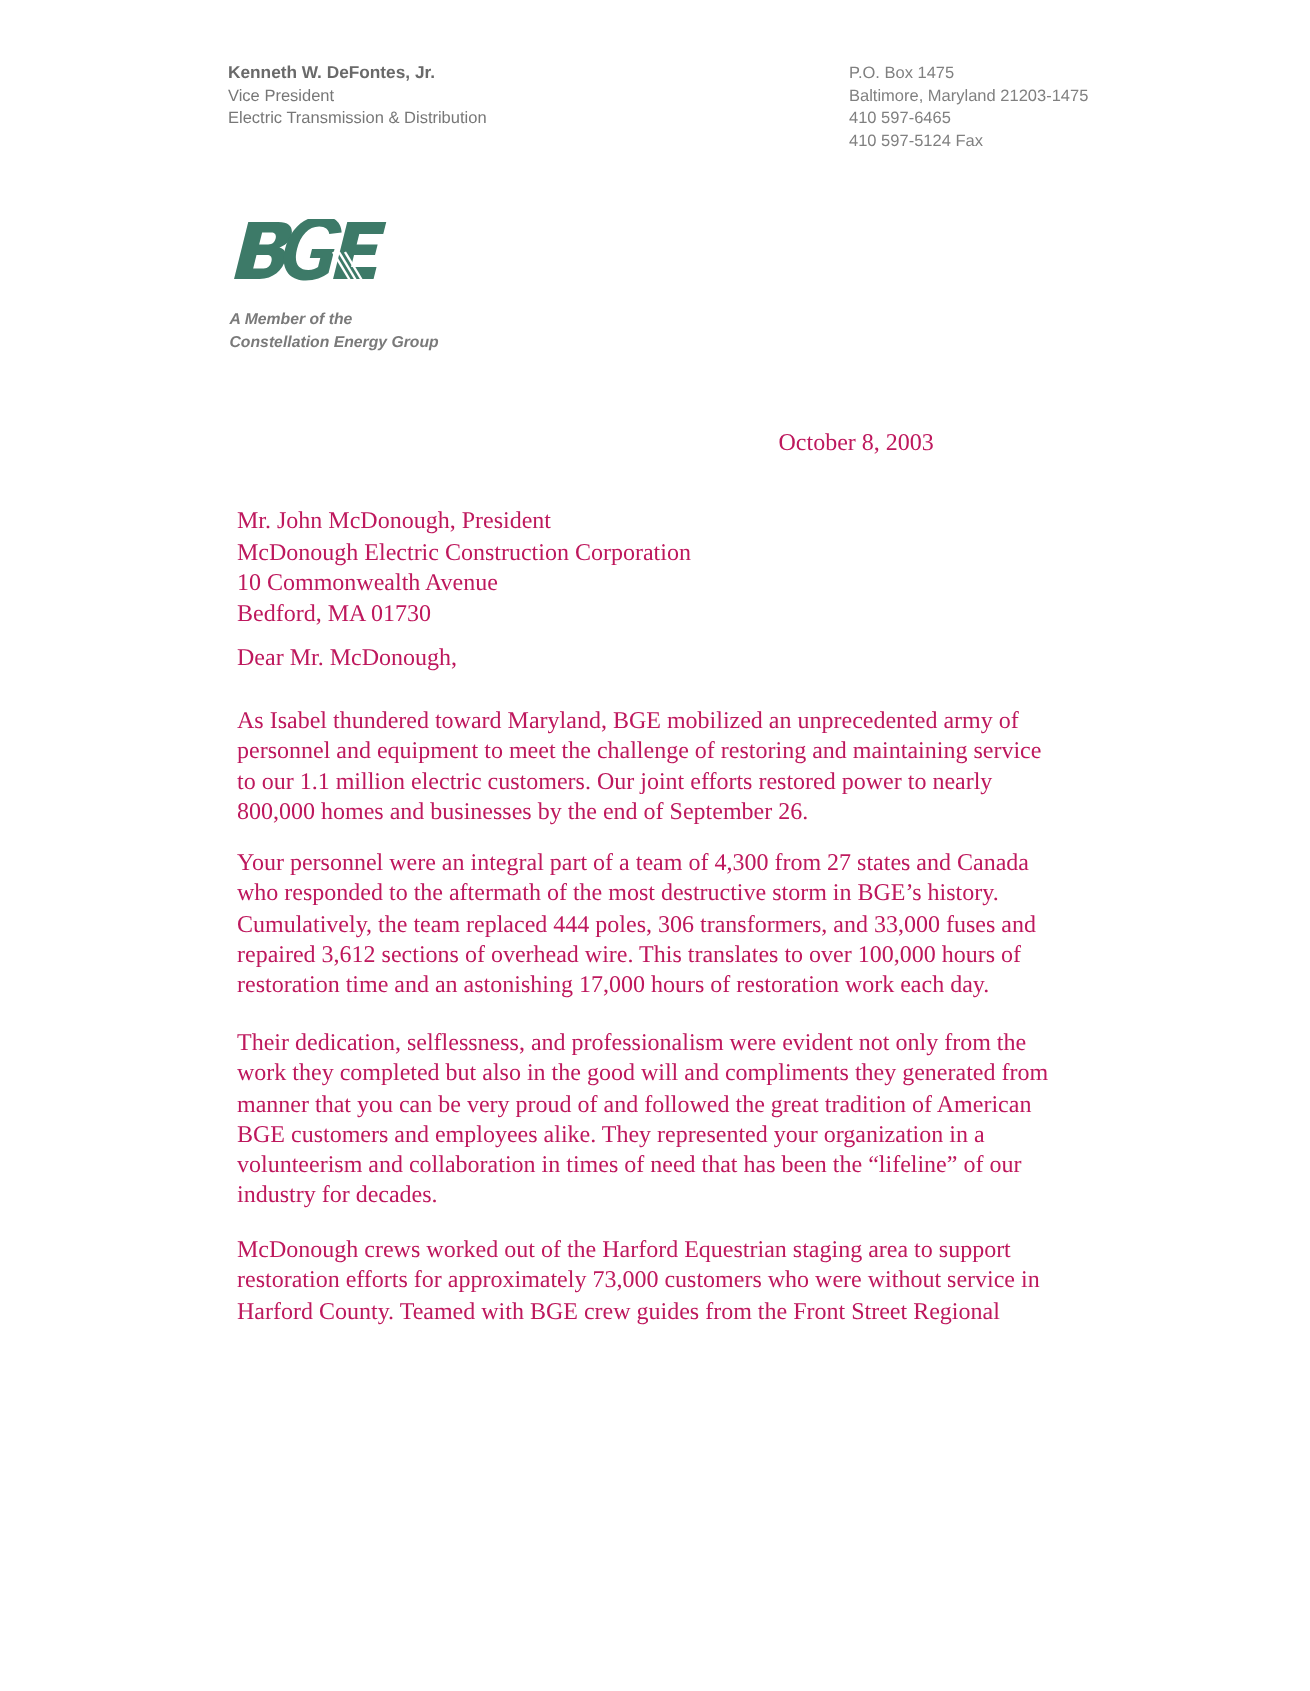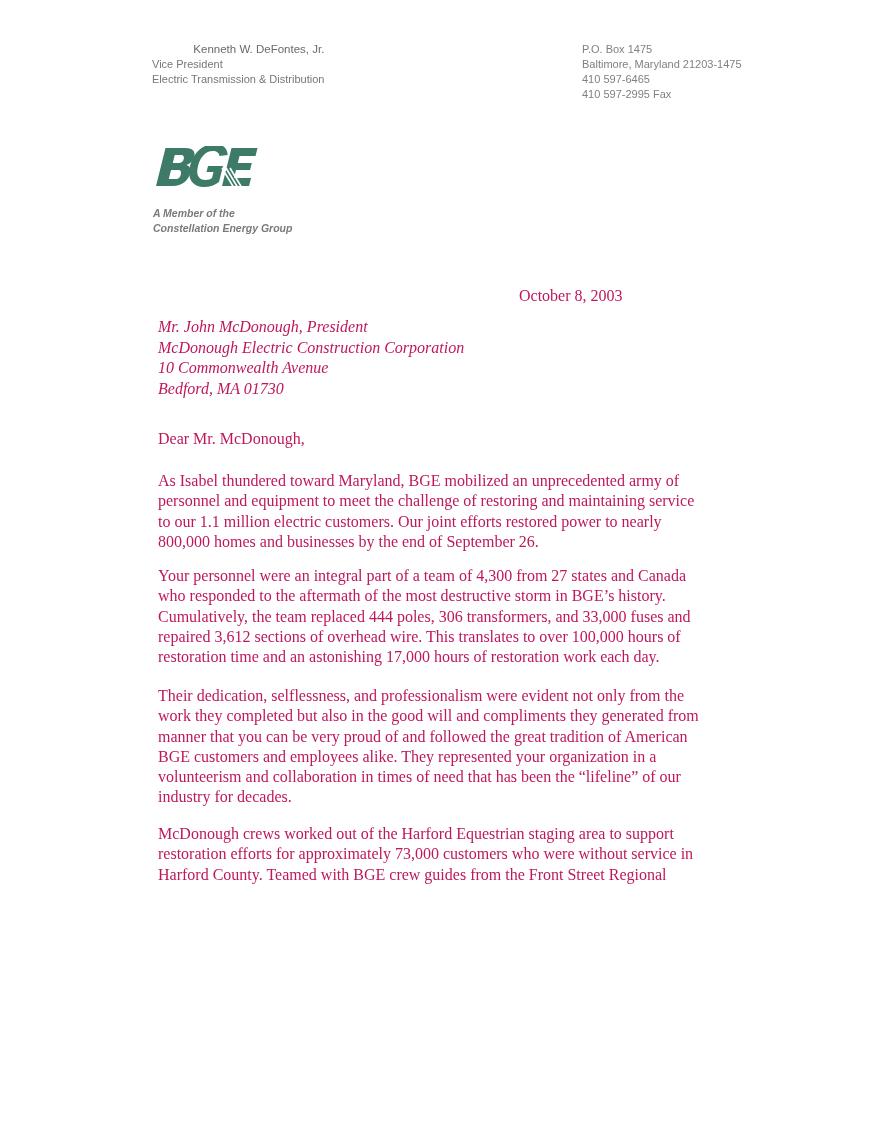--- a/index.html
+++ b/index.html
@@ -17,34 +17,32 @@
     .letterhead-left {
       position: absolute;
       left: 152px;
       top: 42px;
       font-family: "Liberation Sans", sans-serif;
       font-size: 11px;
       line-height: 15px;
       color: #777777;
     }
     .letterhead-left .sender-name {
-      font-weight: normal;
+      font-weight: bold;
       color: #6a6a6a;
       font-size: 11.5px;
-      text-align: right;
     }
     .letterhead-right {
       position: absolute;
       left: 566px;
       top: 42px;
       font-family: "Liberation Sans", sans-serif;
       font-size: 11px;
       line-height: 15px;
       color: #808080;
-      margin-left: 16px;
     }
     .logo {
       position: absolute;
       left: 152px;
       top: 146px;
       width: 106px;
       height: 44px;
     }
     .tagline {
       position: absolute;
@@ -63,23 +61,22 @@
       font-size: 16px;
     }
     .date {
       position: absolute;
       left: 519px;
       top: 287px;
     }
     .recipient {
       position: absolute;
       left: 158px;
-      top: 317px;
+      top: 338px;
       line-height: 20.5px;
-      font-style: italic;
     }
     .salutation {
       position: absolute;
       left: 158px;
       top: 430px;
     }
     .body-paragraph {
       position: absolute;
       left: 158px;
       width: 600px;
@@ -98,21 +95,21 @@
 <div class="letterhead-left">
   <div class="sender-name">Kenneth W. DeFontes, Jr.</div>
   <div>Vice President</div>
   <div>Electric Transmission &amp; Distribution</div>
 </div>
 
 <div class="letterhead-right">
   <div>P.O. Box 1475</div>
   <div>Baltimore, Maryland 21203-1475</div>
   <div>410 597-6465</div>
-  <div>410 597-2995 Fax</div>
+  <div>410 597-5124 Fax</div>
 </div>
 
 <div class="logo">
   <svg width="106" height="44" viewBox="0 0 106 44">
     <g id="logo-group" fill="#3d7a68" transform="skewX(-14)">
 
       <path d="M14 2 h20 c8 0 11 4 11 9 c0 4 -3 7 -6 8 c4 1 6 4 6 8 c0 7 -5 13 -14 13 h-17 z
                M25 9 v8 h6 c3 0 4 -2 4 -4 c0 -2 -1 -4 -4 -4 z
                M25 24 v9 h7 c3 0 4 -2 4 -4.5 c0 -2.5 -1 -4.5 -4 -4.5 z" fill-rule="evenodd"></path>
 

